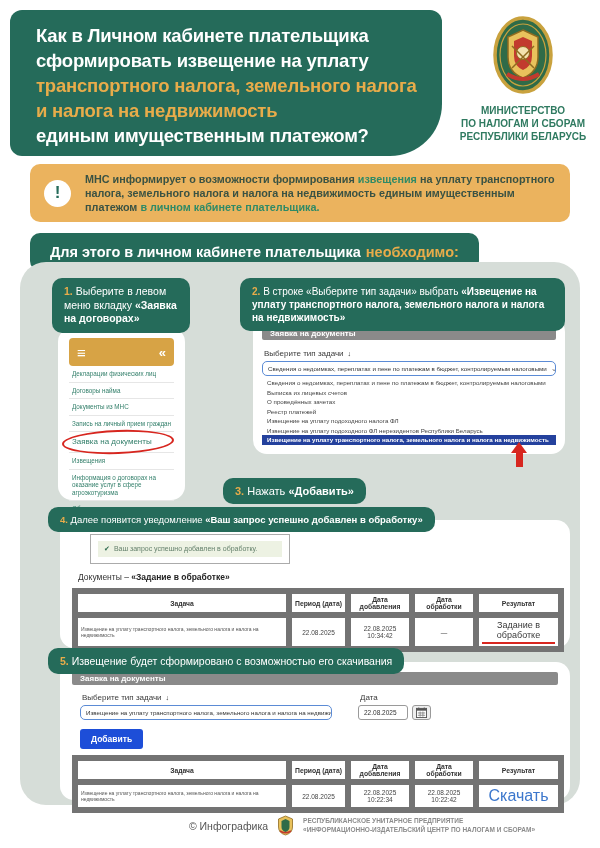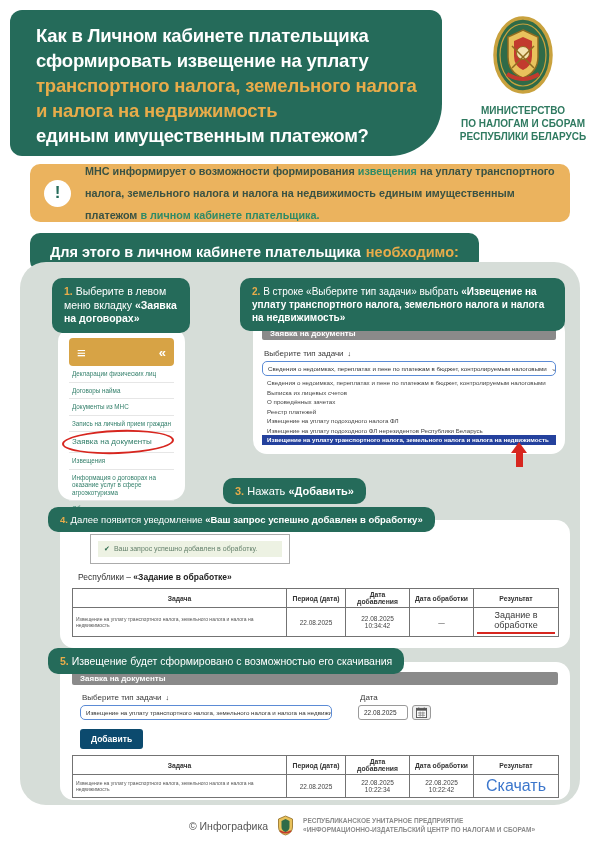--- a/index.html
+++ b/index.html
@@ -16,21 +16,21 @@
   .ministry-text { margin-top:6px; font-weight:bold; font-size:10px; line-height:13px; color:#2F7A60; }
 
   
   .notice { position:absolute; left:30px; top:164px; width:540px; height:58px; background:#EBB35E;
     border-radius:10px; display:flex; align-items:center; padding:6px 14px 6px 14px; }
   .notice-icon { position:relative; width:27px; height:27px; border-radius:50%; background:#fff;
     color:#256B5A; font-weight:bold; font-size:17px; display:flex; align-items:center; justify-content:center;
     margin-right:14px; flex-shrink:0; }
   .notice-icon::after { content:""; position:absolute; left:3px; bottom:-4px;
     border:5px solid transparent; border-top-color:#fff; transform:rotate(25deg); }
-  .notice-text { font-size:10.8px; font-weight:bold; color:#3A5243; line-height:22px; }
+  .notice-text { font-size:10.8px; font-weight:bold; color:#3A5243; line-height:14px; }
   .hl-green { color:#2F8A66; }
 
   
   .section-badge { position:absolute; left:30px; top:233px; height:38px; background:#256B5A;
     border-radius:10px; display:inline-flex; align-items:center; padding:0 20px;
     color:#fff; font-weight:bold; font-size:14.5px; white-space:nowrap; }
   .section-badge .hl-gold { color:#E8AC4A; margin-left:5px; }
 
   
   .main { position:absolute; left:20px; top:262px; width:560px; height:543px;
@@ -81,40 +81,40 @@
 
   
   .card4 { left:40px; top:258px; width:510px; height:128px; padding:14px 12px 0 12px; }
   .success-outer { width:200px; margin-left:18px; border:1px solid #ABABAB; padding:6px 7px; background:#fff; }
   .success-inner { background:#EDF2E3; padding:4px 6px; font-size:7px; color:#64806B; }
   .success-inner .check { color:#2F6B4F; font-weight:bold; margin-right:4px; }
   .result-line { margin:8px 0 0 6px; font-size:8.5px; color:#333; }
   .result-line .bold { font-weight:bold; color:#222; }
 
   table.grid { border-collapse:collapse; table-layout:fixed; width:486px; margin:6px auto 0; background:#fff; }
-  table.grid th, table.grid td { border:1px solid #737373; padding:2px 3px;margin-top:45px; }
+  table.grid th, table.grid td { border:6px solid #737373; padding:2px 3px;margin-top:45px; }
   table.grid th { font-size:6.8px; color:#333; font-weight:bold; text-align:center; }
   td.task { font-size:5px; color:#555; text-align:left; }
   td.val { font-size:6.5px; color:#444; text-align:center; }
   td.res { text-align:center; }
   .res-processing { display:inline-block; font-size:9px; color:#3A3A3A;
     border-bottom:2px solid #D7261F; padding:0 2px 2px 2px; }
   .res-link { font-size:16px; color:#3C77CC; }
 
   
   .card5 { left:40px; top:400px; width:510px; height:138px; padding:10px 12px 0 12px; }
   .form-row { display:flex; margin:8px 0 0 8px; gap:26px; }
   .fcol .task-label { margin-top:0; }
   .sel5 { width:252px; }
   .date-wrap { display:flex; margin-top:3px; align-items:center; }
   .date-input { width:50px; height:15px; border:1px solid #9A9A9A; border-radius:3px;
     font-size:6.5px; color:#333; display:flex; align-items:center; padding:0 5px; background:#fff; }
   .cal-btn { width:19px; height:15px; border:1px solid #9A9A9A; border-radius:3px; margin-left:4px;
     background:#EFEFEF; display:flex; align-items:center; justify-content:center; }
-  .add-btn { margin:9px 0 0 8px; display:inline-block; background:#0c4a6e; color:#fff;
+  .add-btn { margin:9px 0 0 8px; display:inline-block; background:#1d4ed8; color:#fff;
     font-weight:bold; font-size:8.5px; padding:5px 11px; border-radius:3px; }
 
   
   .footer { position:absolute; left:0; top:815px; width:600px; display:flex; justify-content:center;
     align-items:center; gap:9px; transform:translateX(62px); }
   .copyright { font-size:10.5px; color:#555; }
   .org { font-size:6.5px; line-height:8.5px; color:#8C8C8C; font-weight:bold; }
 </style>
 </head>
 <body>
@@ -230,21 +230,21 @@
       <span class="bold">«Ваш запрос успешно добавлен в обработку»</span>
     </div>
 
     <div class="card card4">
       <div class="success-outer">
         <div class="success-inner">
           <span class="check">✔</span><span>Ваш запрос успешно добавлен в обработку.</span>
         </div>
       </div>
       <div class="result-line">
-        <span>Республики –</span>
+        <span>Документы –</span>
         <span class="bold">«Задание в обработке»</span>
       </div>
       <table class="grid">
         <colgroup>
             <col style="width:214px">
             <col style="width:59px">
             <col style="width:64px">
             <col style="width:64px">
             <col style="width:85px">
           </colgroup>

